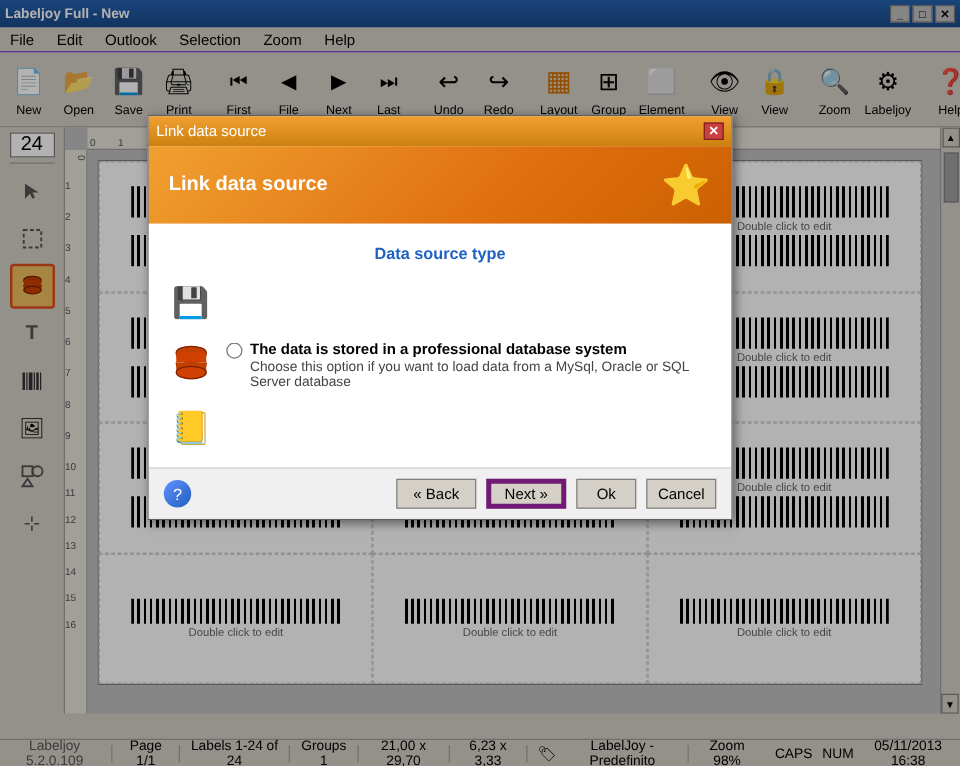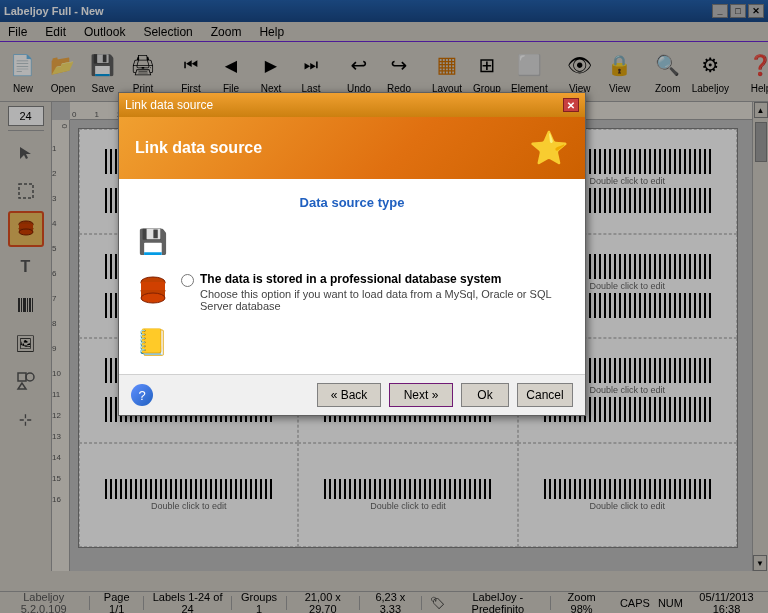--- a/index.html
+++ b/index.html
@@ -320,21 +320,21 @@
   <div class="toolbar-separator"></div>
   <div class="toolbar-btn">
     <div class="toolbar-icon">❓</div>
     <span class="toolbar-label">Help</span>
   </div>
 </div>
 
 <div id="main" style="display:flex; height:469px;">
 
   <div id="left-sidebar">
-    <input class="size-selector" type="text" value="24" style="width: 36px; height: 20px; font-size: 11px; text-align: center; border: 1px solid rgb(128, 128, 128); background: white;">
+    <input class="size-selector" type="text" value="24" style="width: 36px; height: 20px; font-size: 16px; text-align: center; border: 1px solid rgb(128, 128, 128); background: white;">
     <div style="width:36px; height:1px; background:#a0a0a0; margin:2px 0;"></div>
     <div class="side-tool" title="Arrow">
       <svg width="20" height="20" viewBox="0 0 20 20">
           <polygon points="4,4 4,16 8,12 10,16 12,15 10,11 15,11" fill="#555"></polygon>
         </svg>
     </div>
     <div class="side-tool" title="Select">
       <svg width="20" height="20" viewBox="0 0 20 20">
           <rect x="3" y="3" width="14" height="14" fill="none" stroke="#555" stroke-width="1.5" stroke-dasharray="3,2"></rect>
         </svg>
@@ -567,19 +567,19 @@
         <div style="width:36px; height:36px; flex-shrink:0; display:flex; align-items:center; justify-content:center; font-size:26px;">
           📒
         </div>
       </div>
     </div>
 
     <div style="background:#f0f0f0; padding:8px 12px; display:flex; align-items:center; justify-content:space-between; border-top:1px solid #d0d0d0;">
       <div style="width:22px; height:22px; border-radius:50%; background:linear-gradient(135deg, #6090ff, #2060c0); color:white; font-size:13px; display:flex; align-items:center; justify-content:center; cursor:pointer;">?</div>
       <div style="display:flex; gap:8px;">
         <button class="dialog-btn" style="min-width:64px; height:24px; background:#d4d0c8; border:1px solid #808080; font-size:12px; cursor:pointer; padding:0 8px;">« Back</button>
-        <button class="dialog-btn" style="min-width:64px; height:24px; background:#d4d0c8; border:1px solid #701a75; font-size:12px; cursor:pointer; padding:0 8px;">Next »</button>
+        <button class="dialog-btn" style="min-width:64px; height:24px; background:#d4d0c8; border:4px solid #701a75; font-size:12px; cursor:pointer; padding:0 8px;">Next »</button>
         <button class="dialog-btn" style="min-width:48px; height:24px; background:#d4d0c8; border:1px solid #808080; font-size:12px; cursor:pointer; padding:0 8px;">Ok</button>
         <button class="dialog-btn" style="min-width:56px; height:24px; background:#d4d0c8; border:1px solid #808080; font-size:12px; cursor:pointer; padding:0 8px;">Cancel</button>
       </div>
     </div>
   </div>
 </div>
 
 </body></html>

